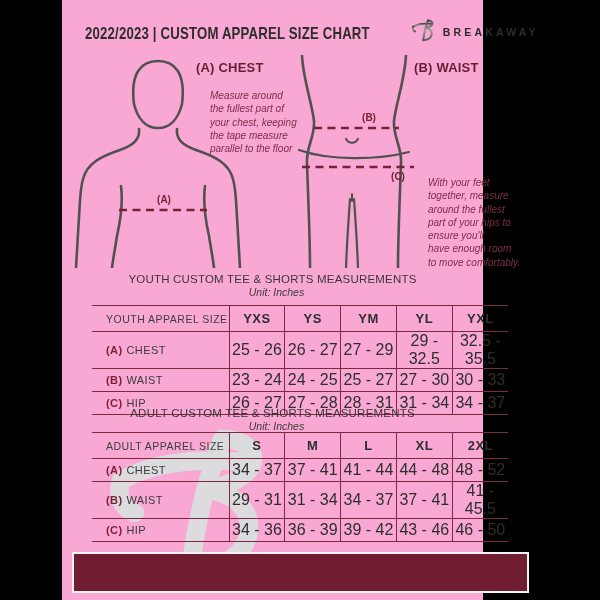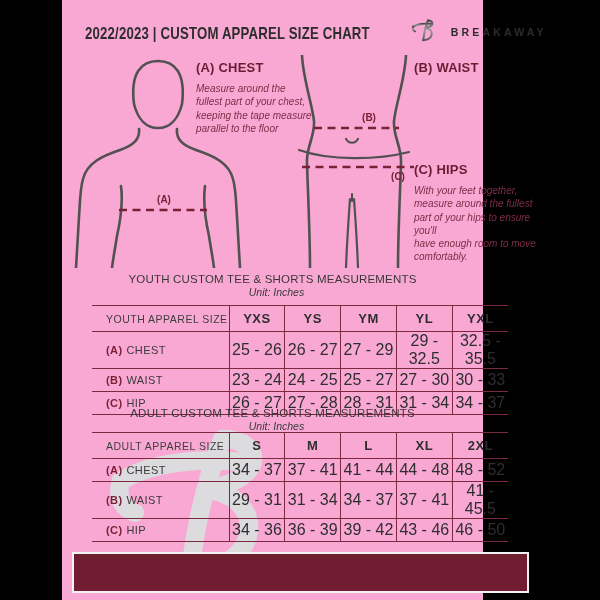--- a/index.html
+++ b/index.html
@@ -6,26 +6,26 @@
   .stage{position:relative;width:600px;height:600px;background:#000;overflow:hidden;
          font-family:"Liberation Sans",sans-serif;}
   .flyer{position:absolute;left:62px;top:0;width:421px;height:600px;background:#f9a8d4;}
 
   
   .header{position:absolute;top:17px;left:23px;right:24px;display:flex;
           justify-content:space-between;align-items:center;z-index:3;}
   .hdr-title{font-size:15px;font-weight:700;color:#2d2d2d;letter-spacing:.2px;
              white-space:nowrap;transform:scale(.88,1.12);transform-origin:left center;}
   .brand{display:flex;align-items:center;gap:7px;}
-  .brand-name{font-size:10.5px;font-weight:700;letter-spacing:3.2px;color:#2c2c2c;margin-left:8px;}
+  .brand-name{font-size:10.5px;font-weight:700;letter-spacing:3.2px;color:#2c2c2c;}
 
   
   .instr{position:absolute;z-index:3;}
   .instr-h{font-size:13px;font-weight:800;color:#6a1c32;margin:0 0 7px 0;letter-spacing:.2px;}
-  .instr-p{font-size:10px;font-style:italic;color:#7e2d47;line-height:1.33;margin:0;white-space:pre-line;}
+  .instr-p{font-size:10px;font-style:italic;color:#7e2d47;line-height:1.33;margin:14px;white-space:pre-line;}
   .instr-chest{left:134px;top:60px;width:116px;}
   .instr-waist{left:352px;top:60px;width:114px;}
   .instr-hips{left:352px;top:162px;width:122px;}
 
   .figure-svg{position:absolute;z-index:1;}
 
   
   .section-head{position:absolute;left:0;width:100%;text-align:center;z-index:2;}
   .section-title{font-size:11.5px;font-weight:400;color:#383838;letter-spacing:.2px;}
   .section-unit{font-size:10.5px;font-style:italic;color:#3a3a3a;margin-top:1px;padding-left:8px;}
@@ -110,21 +110,20 @@
     </svg>
 
     <div class="instr instr-chest">
       <p class="instr-h">(A) CHEST</p>
       <p class="instr-p">Measure around the fullest part of your chest, keeping the tape measure parallel to the floor</p>
     </div>
     <div class="instr instr-waist">
       <p class="instr-h">(B) WAIST</p>
     </div>
     <div class="instr instr-hips">
-      <p class="instr-h">(C) HIPS</p>
       <p class="instr-p">With your feet together, measure around the fullest part of your hips to ensure you'll
 have enough room to move comfortably.</p>
     </div>
 
     <div class="watermark">
       <svg width="215" height="175" viewBox="0 0 40 38">
         <g fill="none" stroke="#dcdcdf" stroke-width="4" stroke-linecap="round">
           <path d="M6 14 C13 10 22 9 33 10"></path>
           <path d="M6 14 C5 17 6 20 9 21"></path>
           <path d="M28 5 C24 15 22 25 21 34"></path>

